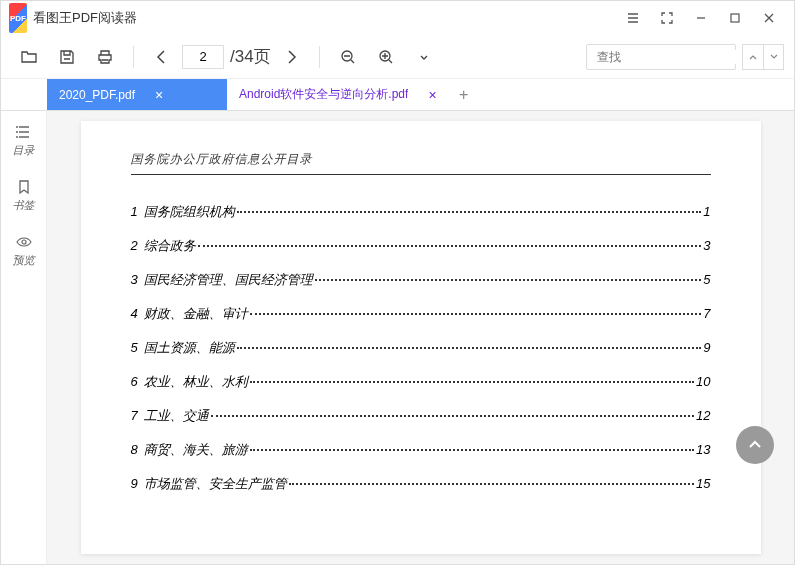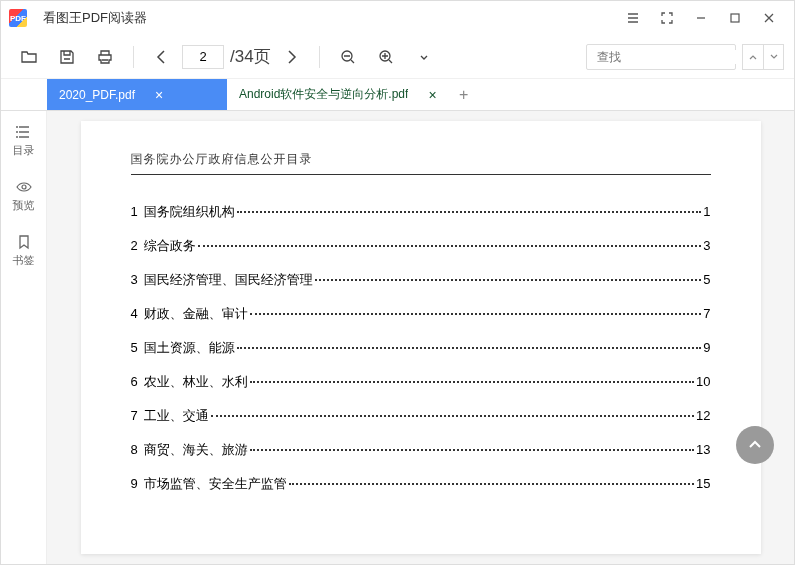--- a/index.html
+++ b/index.html
@@ -1,39 +1,39 @@
 <!DOCTYPE html>
 <html><head>
 <meta charset="utf-8">
 <style>
 * { margin: 0; padding: 0; box-sizing: border-box; font-family: "Microsoft YaHei", sans-serif; }
 body { background: #f0f0f0; width: 795px; height: 565px; overflow: hidden; }
 .window { width: 795px; height: 565px; background: #fff; display: flex; flex-direction: column; border: 1px solid #ddd; }
 .titlebar { height: 34px; display: flex; align-items: center; padding: 0 8px; background: #fff; }
-.app-icon { width: 18px; height: 18px; background: linear-gradient(135deg,#ff4040 40%,#4080ff 40%,#4080ff 70%,#ffd040 70%); border-radius: 2px; margin-right: 16px; display:flex;align-items:center;justify-content:center;color:#fff;font-size:8px;font-weight:bold; }
+.app-icon { width: 18px; height: 30px; background: linear-gradient(135deg,#ff4040 40%,#4080ff 40%,#4080ff 70%,#ffd040 70%); border-radius: 2px; margin-right: 6px; display:flex;align-items:center;justify-content:center;color:#fff;font-size:8px;font-weight:bold; }
 .app-title { font-size: 13px; color: #333; }
 .titlebar-spacer { flex: 1; }
 .tb-btn { width: 34px; height: 30px; display: flex; align-items: center; justify-content: center; color: #555; cursor: pointer; }
 .toolbar { height: 44px; display: flex; align-items: center; padding: 0 10px; background: #fff; border-bottom: 1px solid #f0f0f0; }
 .tool-group { display: flex; align-items: center; gap: 2px; }
 .tool-btn { width: 36px; height: 36px; display: flex; align-items: center; justify-content: center; color: #444; cursor: pointer; border-radius: 3px; }
 .divider { width: 1px; height: 22px; background: #e0e0e0; margin: 0 10px; }
 .page-input { width: 42px; height: 24px; text-align: center; border: 1px solid #ddd; font-size: 13px; }
 .page-total { font-size: 17px; color: #444; margin-left: 4px; }
 .search-box { display: flex; align-items: center; border: 1px solid #ddd; height: 26px; width: 150px; padding: 0 6px; border-radius: 2px; }
 .search-box input { border: none; outline: none; flex: 1; font-size: 12px; margin-left: 4px; }
 .chev-box { display: flex; border: 1px solid #ddd; height: 26px; margin-left: 6px; }
 .chev-btn { width: 20px; display: flex; align-items: center; justify-content: center; color: #888; cursor: pointer; }
 .chev-btn + .chev-btn { border-left: 1px solid #ddd; }
 .tabs { height: 32px; display: flex; align-items: stretch; background: #fff; border-bottom: 1px solid #e0e0e0; padding-left: 46px; }
 .tab { display: flex; align-items: center; padding: 0 12px; font-size: 12px; cursor: pointer; gap: 20px; min-width: 180px; }
 .tab.active { background: #4a8cf5; color: #fff; }
 .tab-close { font-size: 14px; }
 .tab-add { width: 30px; display: flex; align-items: center; justify-content: center; color: #888; cursor: pointer; }
-.content { flex: 1; display: flex; overflow: hidden; }
+.content { flex: 1; display: flex; overflow: hidden; font-style: italic; }
 .sidebar { width: 46px; background: #fff; border-right: 1px solid #eee; display: flex; flex-direction: column; align-items: center; padding-top: 8px; gap: 12px; }
 .side-item { display: flex; flex-direction: column; align-items: center; gap: 2px; cursor: pointer; color: #666; width: 100%; padding: 4px 0; }
 .side-item .lbl { font-size: 11px; }
 .doc-area { flex: 1; background: #f5f5f5; overflow: auto; display: flex; justify-content: center; padding: 10px 0; position: relative; }
 .page { background: #fff; width: 680px; padding: 30px 50px 10px 50px; box-shadow: 0 1px 4px rgba(0,0,0,0.1); }
 .page-header { font-size: 12px; color: #333; padding-bottom: 6px; border-bottom: 1.5px solid #333; margin-bottom: 28px; letter-spacing: 1px; }
 .doc-title { text-align: center; font-size: 26px; font-weight: bold; letter-spacing: 8px; margin-bottom: 36px; font-family: "SimSun", serif; }
 .toc-entry { display: flex; align-items: baseline; font-size: 13px; margin-bottom: 16px; font-family: "SimSun", serif; }
 .toc-num { margin-right: 6px; }
 .toc-txt { }
@@ -151,50 +151,50 @@
           </svg>
         </div>
     </div>
   </div>
 
   <div class="tabs">
     <div class="tab active">
       <span>2020_PDF.pdf</span>
       <span class="tab-close">×</span>
     </div>
-    <div class="tab" style="min-width:200px;color:#14532d;">
+    <div class="tab" style="min-width:200px;color:#6d28d9;">
       <span style="max-width:170px;overflow:hidden;text-overflow:ellipsis;white-space:nowrap;">Android软件安全与逆向分析.pdf</span>
       <span class="tab-close">×</span>
     </div>
     <div class="tab-add">+</div>
   </div>
 
   <div class="content">
     <div class="sidebar">
       <div class="side-item">
         <svg width="18" height="18" viewBox="0 0 18 18">
             <path d="M4 4h10M4 9h10M4 14h10" stroke="#666" stroke-width="1.3"></path>
             <circle cx="2" cy="4" r="1" fill="#666"></circle>
             <circle cx="2" cy="9" r="1" fill="#666"></circle>
             <circle cx="2" cy="14" r="1" fill="#666"></circle>
           </svg>
         <span class="lbl">目录</span>
       </div>
       <div class="side-item">
         <svg width="18" height="18" viewBox="0 0 18 18">
+            <path d="M5 3h8v12l-4-3-4 3z" stroke="#666" stroke-width="1.3" fill="none"></path>
+          </svg>
+        <span class="lbl">书签</span>
+      </div>
+      <div class="side-item">
+        <svg width="18" height="18" viewBox="0 0 18 18">
             <path d="M2 9s2.5-4 7-4 7 4 7 4-2.5 4-7 4-7-4-7-4z" stroke="#666" stroke-width="1.2" fill="none"></path>
             <circle cx="9" cy="9" r="2" stroke="#666" stroke-width="1.2" fill="none"></circle>
           </svg>
         <span class="lbl">预览</span>
-      </div>
-      <div class="side-item">
-        <svg width="18" height="18" viewBox="0 0 18 18">
-            <path d="M5 3h8v12l-4-3-4 3z" stroke="#666" stroke-width="1.3" fill="none"></path>
-          </svg>
-        <span class="lbl">书签</span>
       </div>
     </div>
 
     <div class="doc-area">
       <div class="page">
         <div class="page-header">国务院办公厅政府信息公开目录</div>
         <div id="toc-container">
             <div class="toc-entry">
               <span class="toc-num">1</span>
               <span class="toc-txt">国务院组织机构</span>

